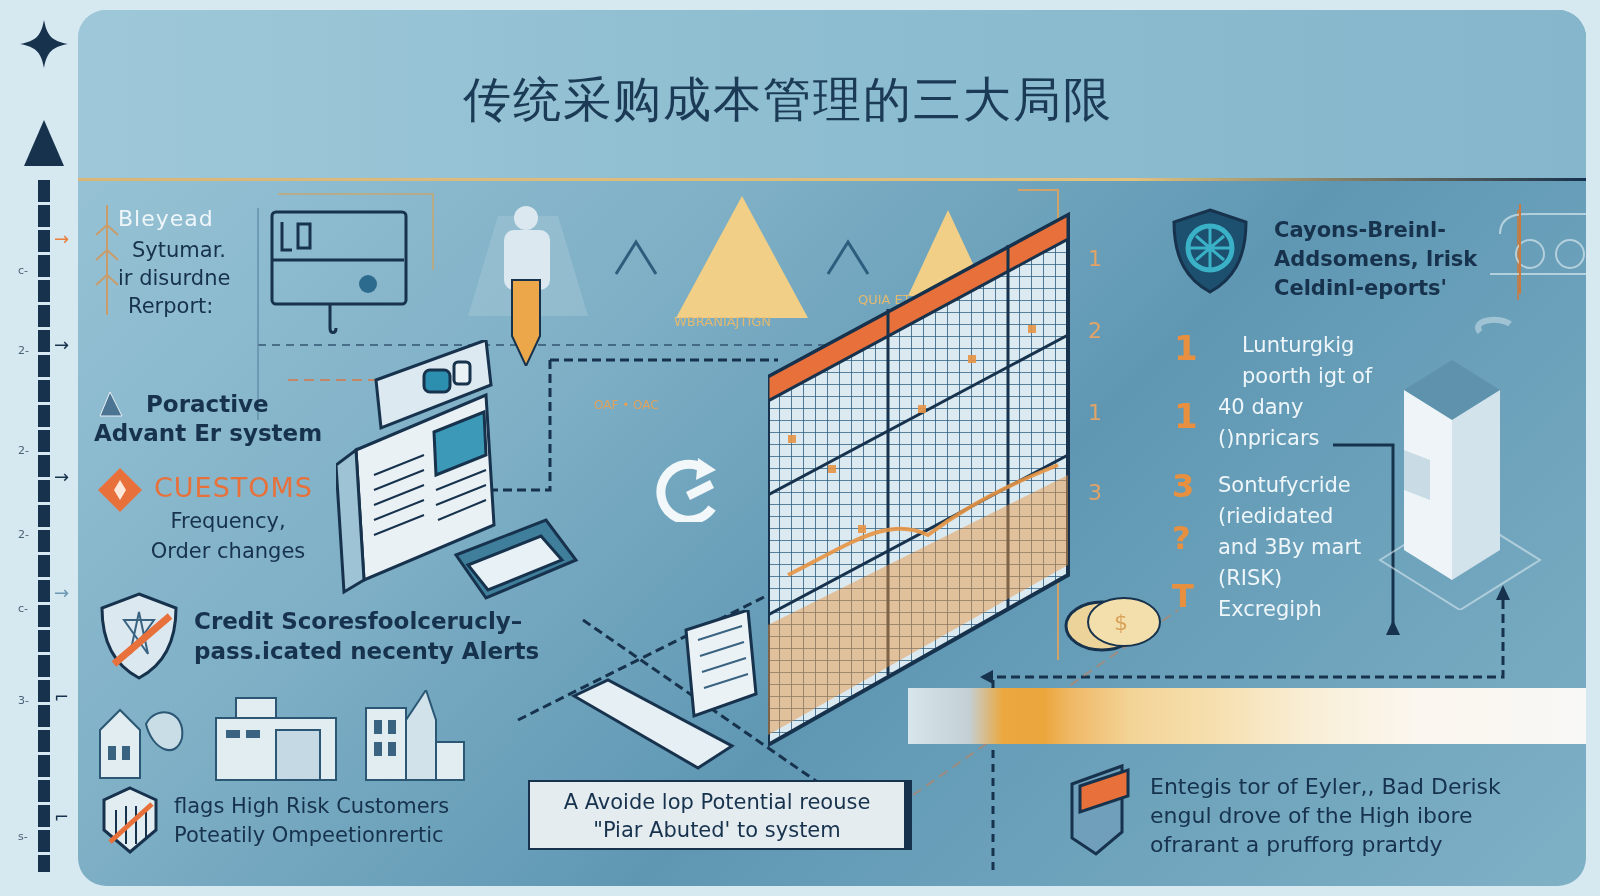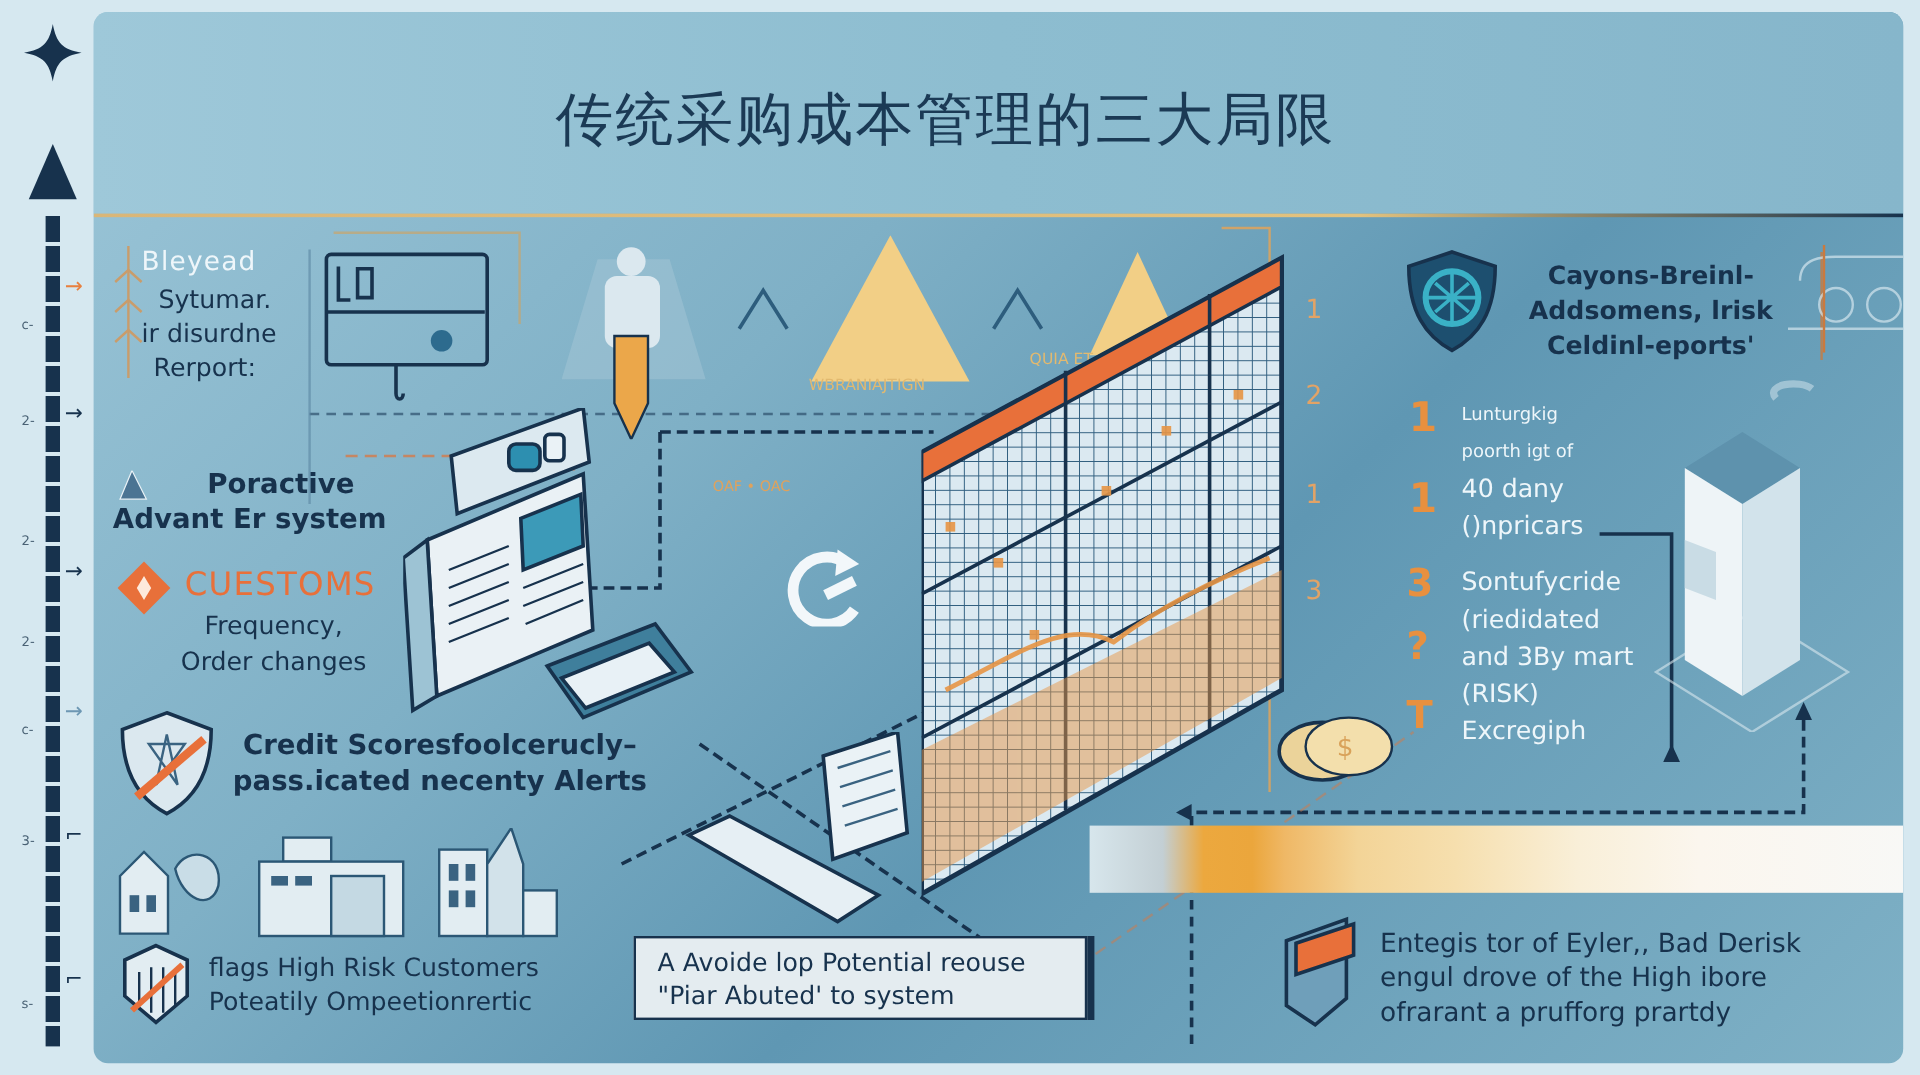--- a/index.html
+++ b/index.html
@@ -16,48 +16,49 @@
   .rail-star { left: 18px; top: 18px; width: 52px; height: 52px; }
   .rail-tri { left: 22px; top: 118px; width: 44px; height: 50px; }
   .rail-bar { left: 38px; top: 180px; width: 12px; height: 692px;
     background: repeating-linear-gradient(to bottom, #17324d 0 22px, #d6e8f0 22px 25px); }
   .rail-tick { left: 18px; font-size: 11px; color: #4a6275; }
   .rail-arrow { left: 54px; font-size: 18px; color: #17324d; }
 
   
   .panel {
     left: 78px; top: 10px; width: 1508px; height: 876px;
-    border-radius: 12px;
+    border-radius: 28px;
     background: linear-gradient(135deg, #9cc6d8 0%, #7fb0c6 35%, #5f97b3 60%, #7fb1c6 100%);
     overflow: hidden;
   }
   .title-band {
     left: 0; top: 0; width: 1508px; height: 168px;
     background: linear-gradient(90deg, #9ec8d9 0%, #8dbdd0 50%, #86b6cb 100%);
   }
   .title-line {
     left: 0; top: 168px; width: 1508px; height: 3px;
     background: linear-gradient(90deg, #d9b678 0%, #e2c27e 70%, #17324d 100%);
   }
   .title {
     left: 0; top: 58px; width: 1420px; text-align: center;
     font-size: 48px; color: #1b3a55; letter-spacing: 2px;
     font-family: "DejaVu Sans", sans-serif;
   }
 
   .txt { color: #17324d; }
   .txt-light { color: #eef6fa; }
   .txt-orange { color: #e8703a; }
-  .bold { font-weight: bold; text-align: center; }
+  .bold { font-weight: bold; }
 
   .callout-box {
     left: 450px; top: 770px; width: 378px; height: 70px;
     background: #e4ecf0; border: 2px solid #17324d;
     font-size: 21px; padding: 6px 18px; line-height: 28px;
     box-shadow: 6px 0 0 #17324d;
+    text-align: center;
   }
 
   .gradient-bar {
     left: 830px; top: 678px; width: 678px; height: 56px;
     background: linear-gradient(90deg, #d7e6ec 0%, #c3cfd4 9%, #eca83e 14%, #eba63c 20%, #efb866 24%, #f3d497 33%, #f6dfae 45%, #f9efd8 60%, #fbf6ee 75%, #f8f8f6 100%);
   }
 
   .grid-wrap { left: 690px; top: 195px; width: 310px; height: 545px; }
 </style>
 </head>
@@ -293,21 +294,21 @@
     <g fill="none" stroke="#d4e6ee" stroke-width="2" opacity="0.7">
       <path d="M10 30 C10 10 30 10 40 10 H96"></path>
         <circle cx="40" cy="50" r="14"></circle>
         <circle cx="80" cy="50" r="14"></circle>
       <path d="M0 70 H96"></path>
     </g>
     <path d="M30 0 V90" stroke="#c97a3f" stroke-width="2"></path>
   </svg>
 
   <div class="abs" style="left:1096px;top:318px;font-size:34px;color:#e8903f;line-height:40px;font-weight:bold">1</div>
-  <div class="abs txt-light" style="left:1140px;top:320px;font-size:15px;line-height:31px">
+  <div class="abs txt-light" style="left:1164px;top:320px;font-size:21px;line-height:31px">
     <div>Lunturgkig</div>
     <div>poorth igt of</div>
   </div>
   <div class="abs" style="left:1096px;top:386px;font-size:34px;color:#e8903f;line-height:40px;font-weight:bold">1</div>
   <div class="abs txt-light" style="left:1140px;top:382px;font-size:21px;line-height:31px">
     <div>40 dany</div>
     <div>()npricars</div>
   </div>
   <div class="abs" style="left:1094px;top:456px;font-size:32px;color:#e8903f;line-height:40px;font-weight:bold">3</div>
   <div class="abs txt-light" style="left:1140px;top:460px;font-size:21px;line-height:31px">

